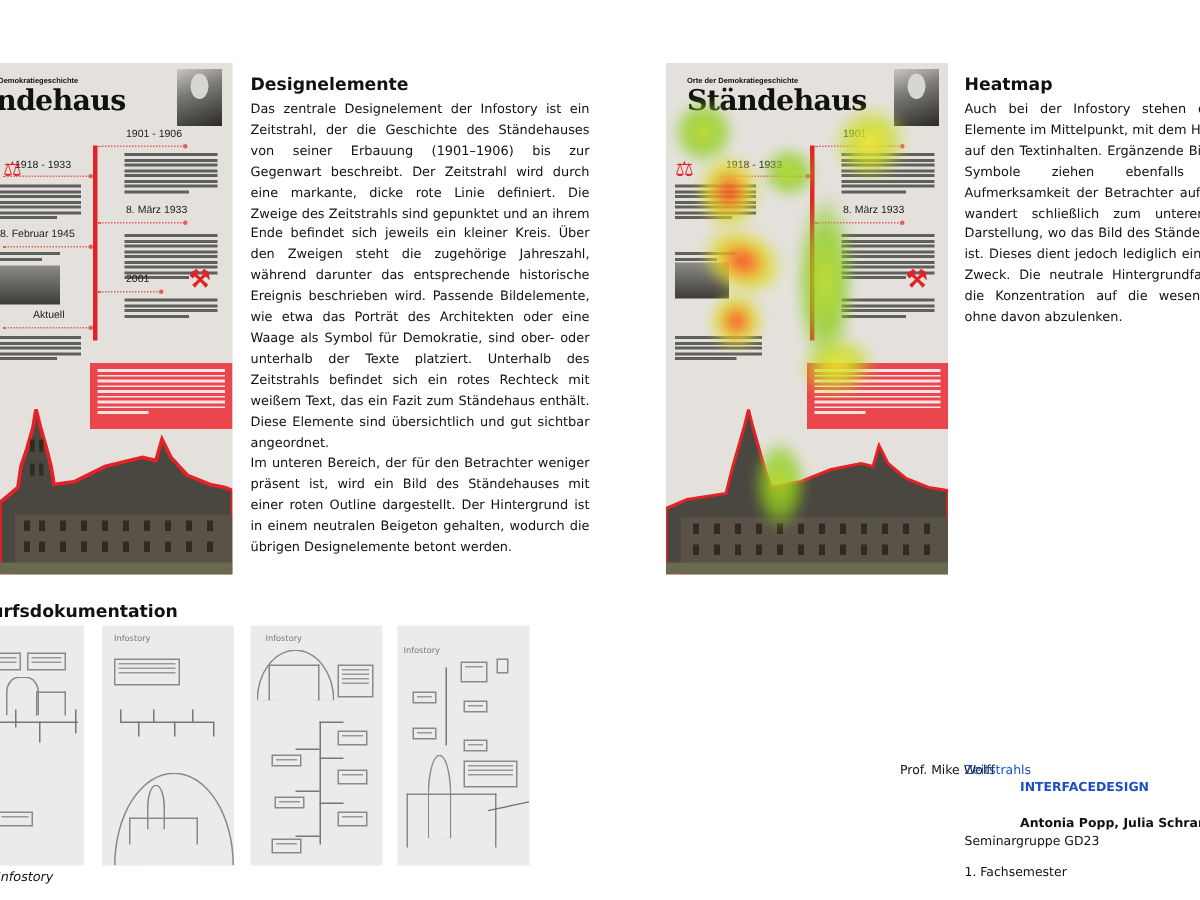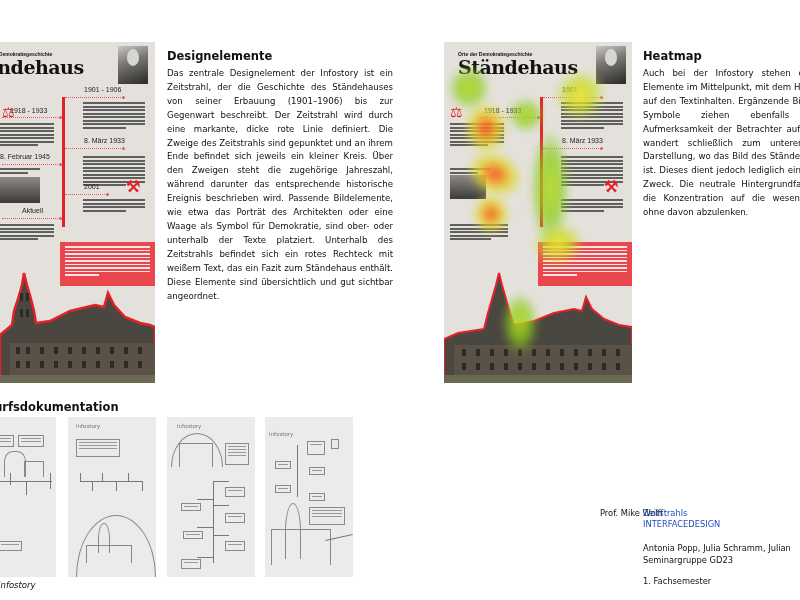--- a/index.html
+++ b/index.html
@@ -47,21 +47,21 @@
   .sk-box i { display: block; height: 0; border-top: 0.6px solid #999; margin: 2px 2px 0; }
   .sk-line { position: absolute; background: #777; }
   .sk-dome { position: absolute; border: 0.8px solid #888; border-bottom: none; border-radius: 50% 50% 0 0 / 100% 100% 0 0; }
   .sk-house { position: absolute; border: 0.8px solid #888; border-bottom: none; }
 
   .caption-italic { position: absolute; font-family: "DejaVu Sans", sans-serif; font-style: italic; font-size: 8.5px; color: #111; white-space: nowrap; }
 
   
   .credit { position: absolute; font-family: "DejaVu Sans", sans-serif; font-size: 8.3px; color: #111; white-space: nowrap; }
   .credit.blue { color: #1f4fbf; }
-  .credit.bold { font-weight: normal; }
+  .credit.bold { font-weight: bold; margin-left: 37px; }
 </style>
 </head>
 <body>
 
 <div class="poster poster-left">
   <div class="p-kicker" style="left:-22px;top:9px;">Orte der Demokratiegeschichte</div>
   <div class="p-title" style="left:-36px;top:14px;">Ständehaus</div>
 
   <div class="p-portrait" style="left:118px;top:4px;width:30px;height:38px;"></div>
 
@@ -176,20 +176,21 @@
         <rect x="20" y="46" width="3" height="8"></rect>
         <rect x="26" y="46" width="3" height="8"></rect>
     </g>
     <rect x="0" y="112" width="155" height="8" fill="#6a6a52"></rect>
   </svg>
 </div>
 
 <div class="section-title" style="left:167px;top:49px;">Designelemente</div>
 <div class="body-text" style="left:167px;top:67px;width:226px;">
   <p>Das zentrale Designelement der Infostory ist ein Zeitstrahl, der die Geschichte des Stände­hauses von seiner Erbauung (1901–1906) bis zur Gegenwart beschreibt. Der Zeitstrahl wird durch eine markante, dicke rote Linie definiert. Die Zweige des Zeitstrahls sind gepunktet und an ihrem Ende befindet sich jeweils ein kleiner Kreis. Über den Zweigen steht die zugehörige Jahreszahl, während darunter das entspre­chende historische Ereignis beschrieben wird. Passende Bildelemente, wie etwa das Porträt des Architekten oder eine Waage als Symbol für Demokratie, sind ober- oder unterhalb der Texte platziert. Unterhalb des Zeitstrahls befin­det sich ein rotes Rechteck mit weißem Text, das ein Fazit zum Ständehaus enthält. Diese Elemente sind übersichtlich und gut sichtbar angeordnet.</p>
+  <p>Im unteren Bereich, der für den Betrachter weniger präsent ist, wird ein Bild des Stände­hauses mit einer roten Outline dargestellt. Der Hintergrund ist in einem neutralen Beigeton gehalten, wodurch die übrigen Designelemen­te betont werden.</p>
 </div>
 
 <div class="poster poster-right">
   <div class="p-kicker" style="left:14px;top:9px;">Orte der Demokratiegeschichte</div>
   <div class="p-title" style="left:14px;top:14px;">Ständehaus</div>
 
   <div class="p-portrait" style="left:152px;top:4px;width:30px;height:38px;"></div>
   <div class="p-mainline" style="left:96px;top:55px;height:130px;"></div>
 
   <div class="p-year" style="left:118px;top:44px;">1901</div>

